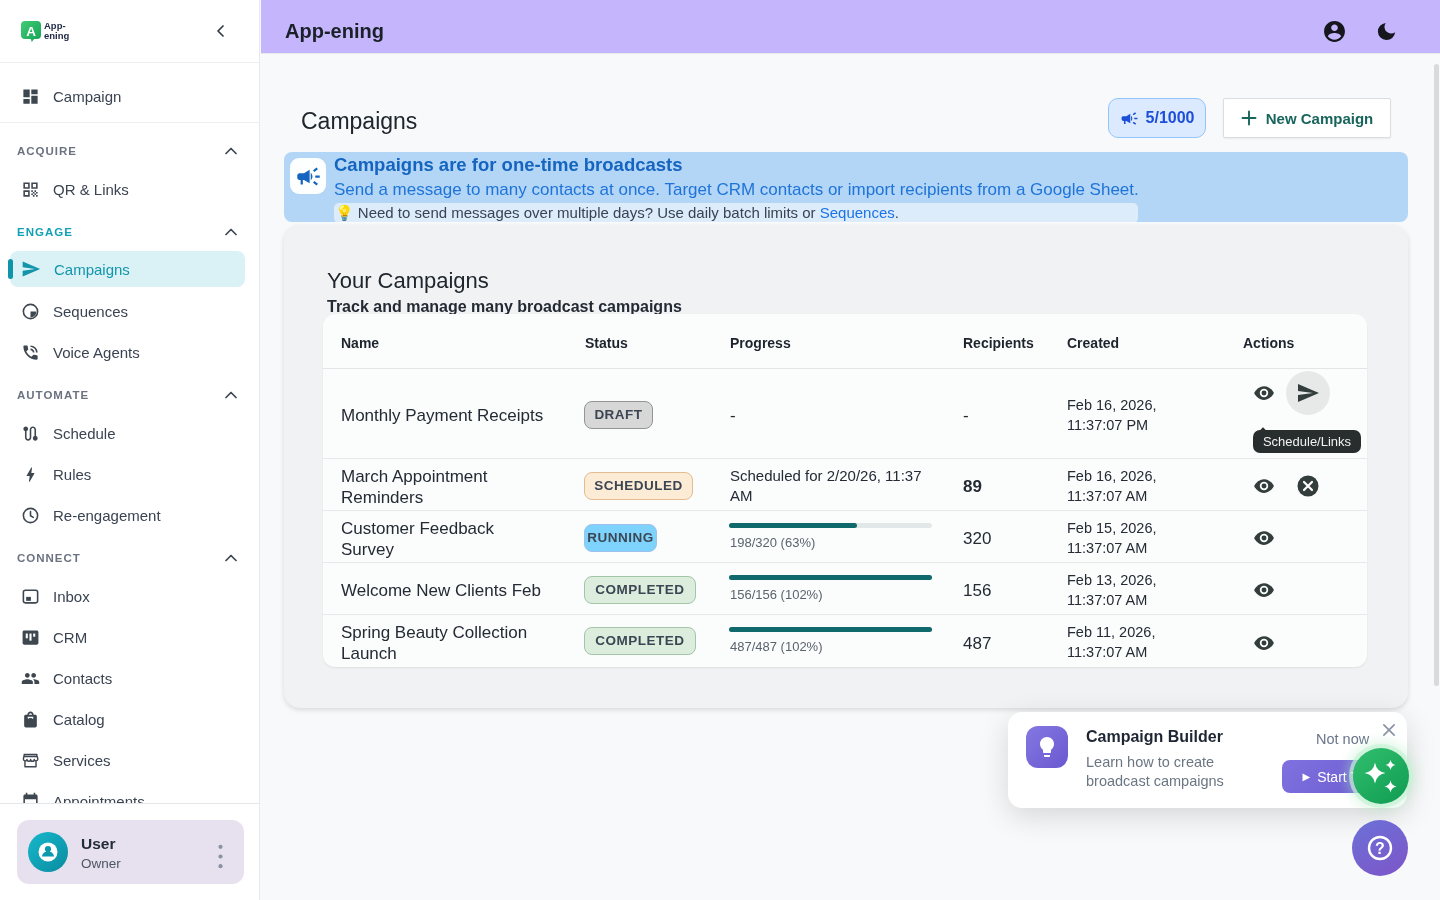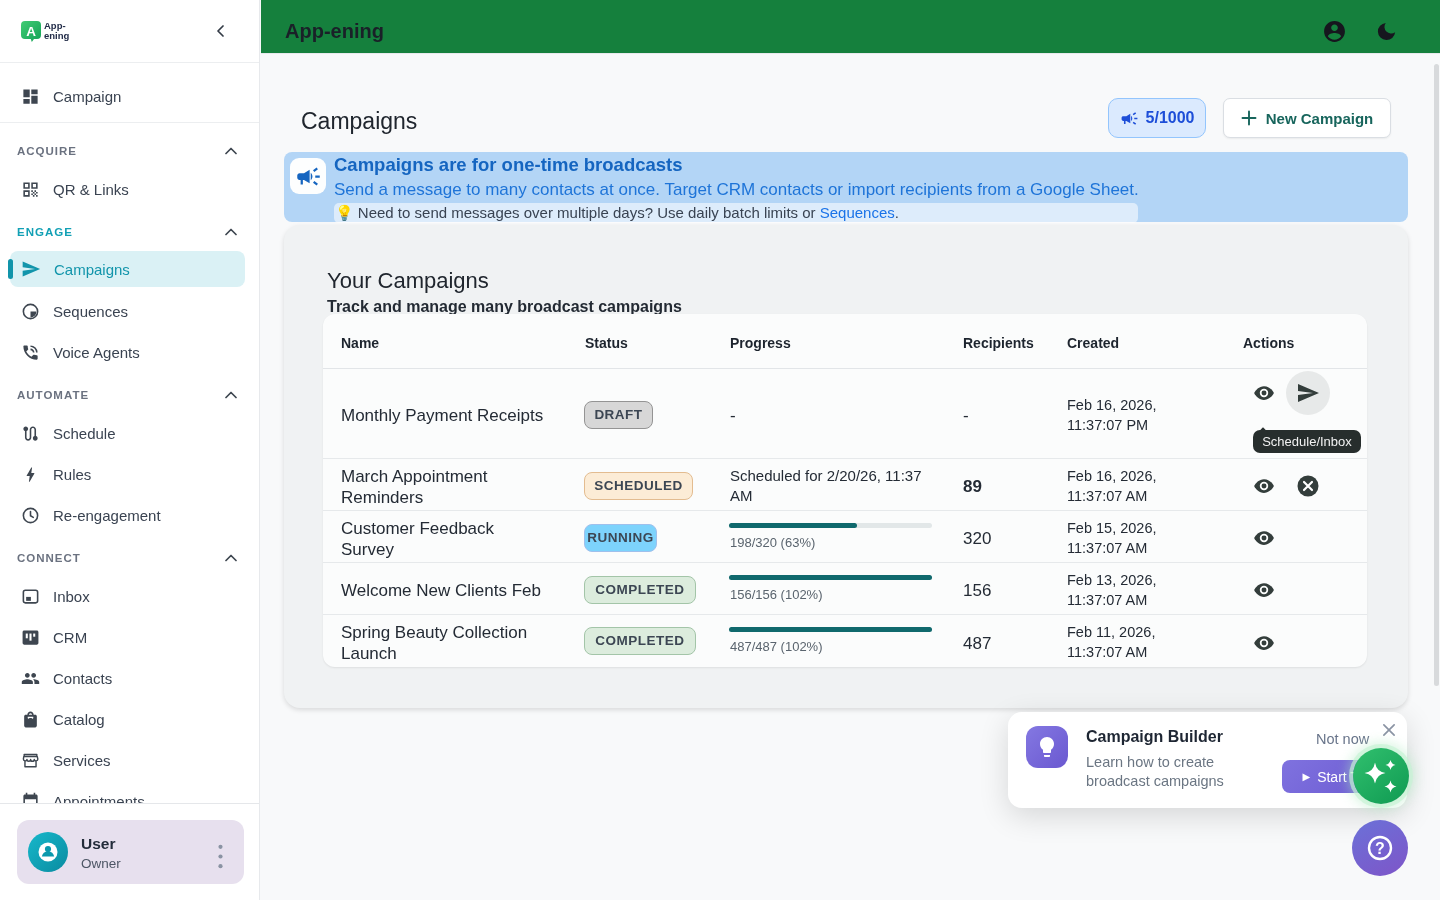--- a/index.html
+++ b/index.html
@@ -9,21 +9,21 @@
 #sidebar { position:absolute; left:0; top:0; width:260px; height:900px; background:#ffffff; border-right:1px solid #e7e9ec; }
 #sbhead { position:absolute; left:0; top:0; width:259px; height:63px; border-bottom:1px solid #eceef0; }
 .navitem { position:absolute; left:10px; width:235px; height:36px; border-radius:8px; display:flex; align-items:center; color:#3a4351; font-size:15px; }
 .navitem svg { margin-left:11px; flex:0 0 auto; }
 .navitem .lbl { margin-left:13px; white-space:nowrap; }
 .navsec { position:absolute; left:17px; font-size:11.5px; font-weight:bold; letter-spacing:1px; color:#6b7280; }
 .secchev { position:absolute; right:22px; }
 .sel { background:#daf1f5; color:#1295ab; }
 .selbar { position:absolute; left:-2px; top:8px; width:5px; height:20px; border-radius:3px; background:#1194aa; }
 
-#topbar { position:absolute; left:261px; top:0; width:1179px; height:54px; background:#15803d; border-bottom:1px solid #e7e9ec; }
+#topbar { position:absolute; left:261px; top:0; width:1179px; height:54px; background:#c4b5fd; border-bottom:1px solid #e7e9ec; }
 
 #main { position:absolute; left:261px; top:65px; width:1179px; height:835px; background:#f8f9fa; }
 
 .badge { position:absolute; left:261px; border-radius:8px; font-size:13.5px; font-weight:bold; letter-spacing:.5px; color:#3c4653; line-height:26px; border:1px solid; text-align:center; }
 .colName { left:18px; } .colStatus { left:262px; } .colProg { left:407px; } .colRec { left:640px; } .colCre { left:744px; } .colAct { left:920px; }
 .hd { font-size:14px; font-weight:bold; color:#1d242e; }
 .cell { position:absolute; font-size:17px; color:#242b35; line-height:21px; }
 .rowline { position:absolute; left:0; width:100%; border-top:1px solid #e6e9eb; }
 .pbar { position:absolute; left:406px; width:203px; height:5px; border-radius:3px; background:#e2e7e8; }
 .pbar i { display:block; height:5px; border-radius:3px; background:#10696d; }
@@ -200,21 +200,21 @@
 <div id="main">
 
   <div class="abs" style="left:40px;top:43px;font-size:23px;font-weight:500;color:#20262e;">Campaigns</div>
 
   <div class="abs" style="left:847px;top:33px;width:98px;height:40px;background:#dbeafe;border:1.5px solid #93c5fd;border-radius:10px;display:flex;align-items:center;justify-content:center;gap:7px;">
     <svg width="19" height="19" viewBox="0 0 24 24" fill="#1d4ed8">
         <path d="M4 9c-1.1 0-2 .9-2 2v2c0 1.1.9 2 2 2h1v4h2v-4h1l5 3V6L8 9H4zm11.5 3c0-1.33-.58-2.53-1.5-3.35v6.69c.92-.81 1.5-2.01 1.5-3.34zM18 11v2h4v-2h-4zm-2 6.61 3.2 2.39 1.2-1.6-3.2-2.4zM20.4 5.6 19.2 4l-3.2 2.4 1.2 1.6z"></path>
       </svg>
     <span style="font-size:16px;font-weight:600;color:#1d4ed8;">5/1000</span>
   </div>
-  <div class="abs" style="left:962px;top:33px;width:168px;height:40px;background:#fff;border:1px solid #dadee3;border-radius:7px;box-shadow:0 1px 2px rgba(0,0,0,.06);display:flex;align-items:center;justify-content:center;gap:9px;">
+  <div class="abs" style="left:962px;top:33px;width:168px;height:40px;background:#fff;border:1px solid #dadee3;border-radius:2px;box-shadow:0 1px 2px rgba(0,0,0,.06);display:flex;align-items:center;justify-content:center;gap:9px;">
     <svg width="16" height="16" viewBox="0 0 16 16">
         <path d="M8 1.5 V14.5 M1.5 8 H14.5" stroke="#17655c" stroke-width="1.9" stroke-linecap="round"></path>
       </svg>
     <span style="font-size:15px;font-weight:600;color:#17655c;">New Campaign</span>
   </div>
 
   <div class="abs" style="left:23px;top:87px;width:1124px;height:70px;background:#b3d5f6;border-radius:8px;">
     <div class="abs" style="left:6px;top:6px;width:36px;height:36px;background:#fdfefe;border-radius:9px;display:flex;align-items:center;justify-content:center;">
       <svg width="27" height="27" viewBox="0 0 24 24" fill="#1565c0">
           <path d="M4 9c-1.1 0-2 .9-2 2v2c0 1.1.9 2 2 2h1v4h2v-4h1l5 3V6L8 9H4zm11.5 3c0-1.33-.58-2.53-1.5-3.35v6.69c.92-.81 1.5-2.01 1.5-3.34zM18 11v2h4v-2h-4zm-2 6.61 3.2 2.39 1.2-1.6-3.2-2.4zM20.4 5.6 19.2 4l-3.2 2.4 1.2 1.6z"></path>
@@ -245,21 +245,21 @@
       <div class="created" style="top:81px;">Feb 16, 2026,<br>11:37:07 PM</div>
       <svg class="eye" style="left:930px;top:69px" width="22" height="20" viewBox="0 0 24 20">
           <path d="M12 2.5 C6.5 2.5 2.8 6.8 1.2 10 C2.8 13.2 6.5 17.5 12 17.5 C17.5 17.5 21.2 13.2 22.8 10 C21.2 6.8 17.5 2.5 12 2.5 Z" fill="#333d3b"></path>
           <circle cx="12" cy="10" r="4.6" fill="#fbfcfc"></circle>
           <circle cx="12" cy="10" r="2.7" fill="#333d3b"></circle>
         </svg>
       <div class="abs" style="left:963px;top:57px;width:44px;height:44px;border-radius:50%;background:#e7e9e9;"></div>
       <svg class="abs" style="left:973px;top:67px" width="24" height="24" viewBox="0 0 24 24" fill="#333d3b">
           <path d="M2.01 21L23 12 2.01 3 2 10l15 2-15 2z"></path>
         </svg>
-      <div class="abs" style="left:930px;top:116px;width:108px;height:23px;background:#272e2d;border-radius:7px;color:#f2f2f2;font-size:13px;line-height:23px;text-align:center;">Schedule/Inbox</div>
+      <div class="abs" style="left:930px;top:116px;width:108px;height:23px;background:#272e2d;border-radius:7px;color:#f2f2f2;font-size:13px;line-height:23px;text-align:center;">Schedule/Links</div>
       <div class="abs" style="left:936px;top:115px;width:8px;height:8px;background:#272e2d;transform:rotate(45deg);"></div>
       <div class="rowline" style="top:144px;"></div>
 
       <div class="cell colName" style="top:152px;">March Appointment<br>Reminders</div>
       <div class="badge" style="top:158px;width:109px;background:#fcecd6;border-color:#e3bc90;">SCHEDULED</div>
       <div class="cell colProg" style="top:152px;font-size:15px;line-height:20px;width:200px;">Scheduled for 2/20/26, 11:37 AM</div>
       <div class="cell colRec" style="top:162px;font-weight:bold;">89</div>
       <div class="created" style="top:152px;">Feb 16, 2026,<br>11:37:07 AM</div>
       <svg class="eye" style="left:930px;top:162px" width="22" height="20" viewBox="0 0 24 20">
           <path d="M12 2.5 C6.5 2.5 2.8 6.8 1.2 10 C2.8 13.2 6.5 17.5 12 17.5 C17.5 17.5 21.2 13.2 22.8 10 C21.2 6.8 17.5 2.5 12 2.5 Z" fill="#333d3b"></path>

